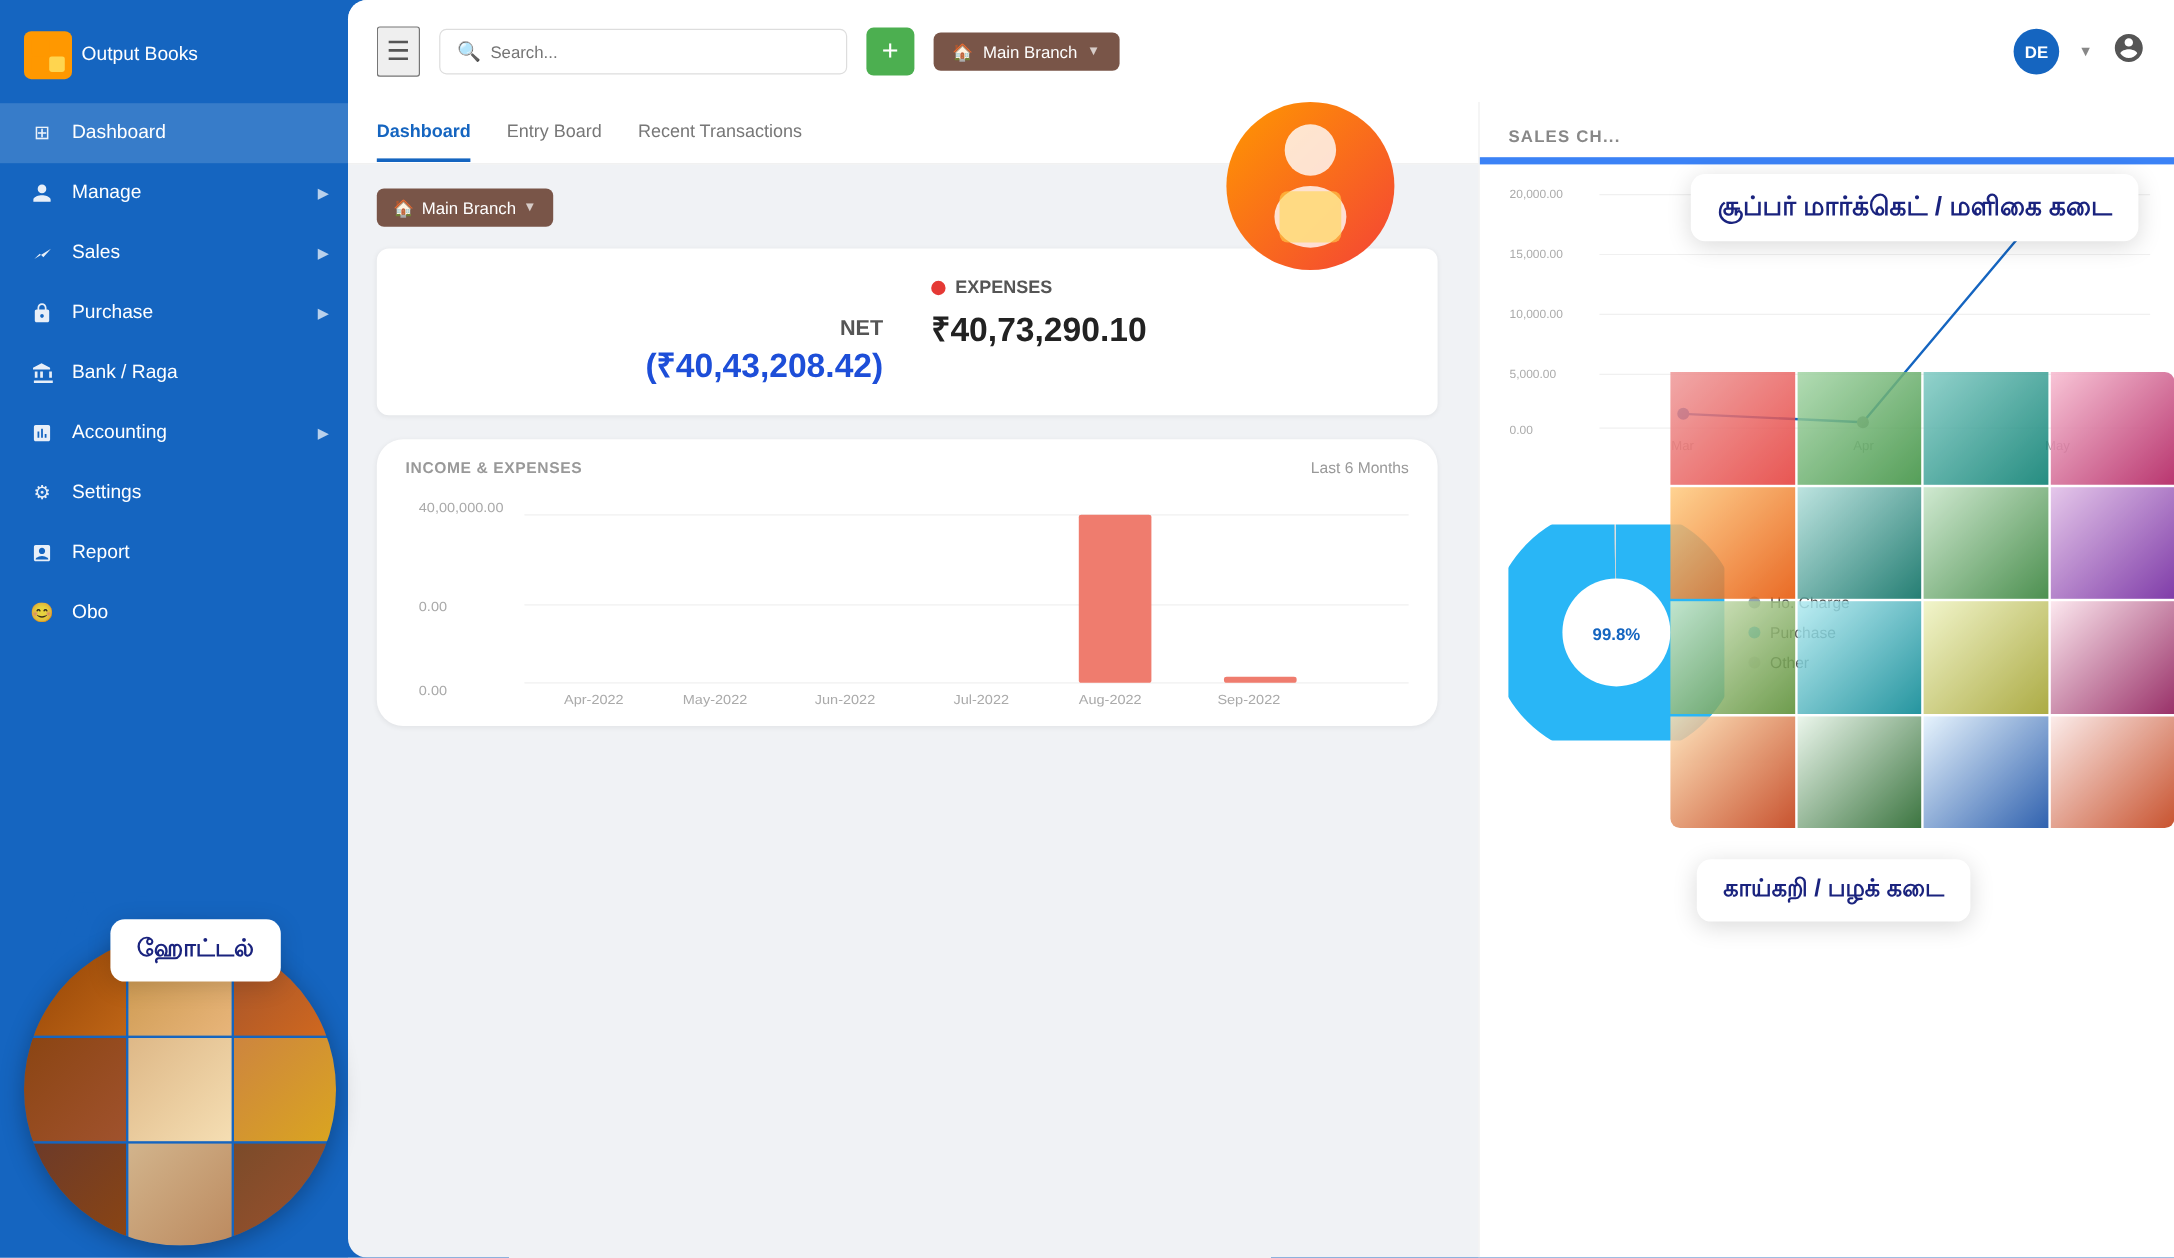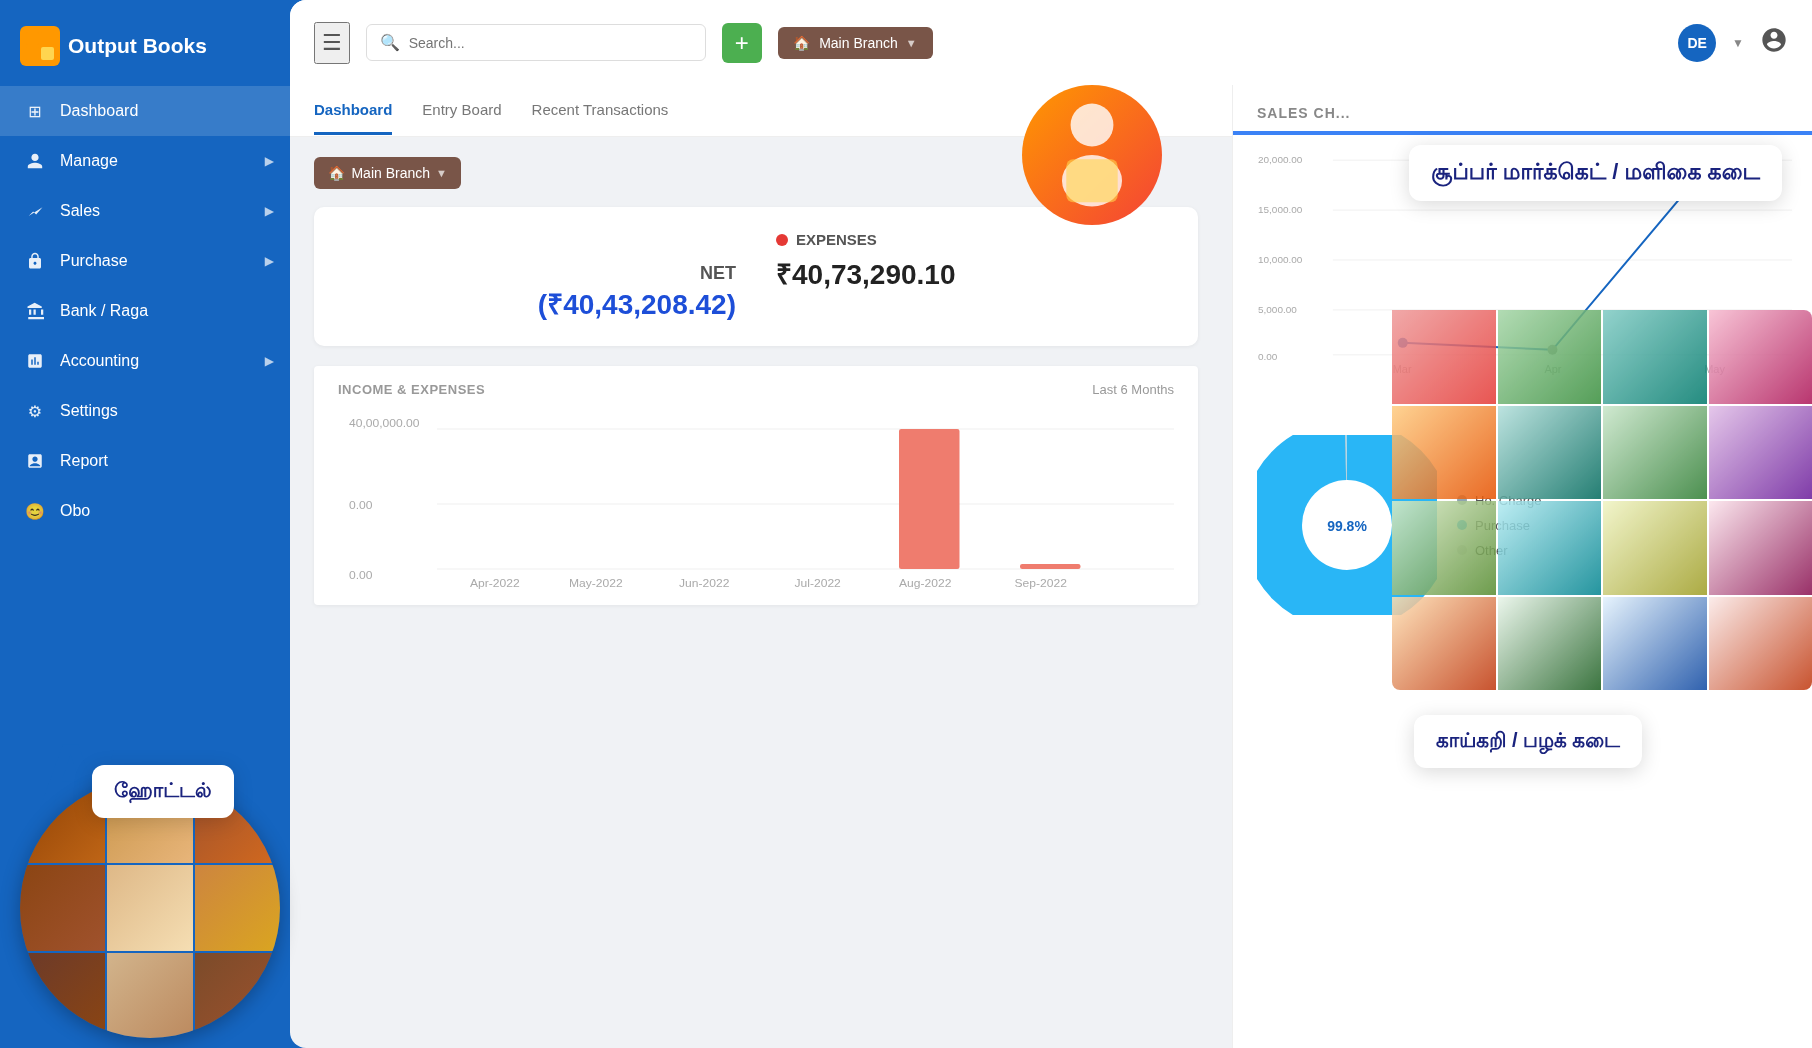--- a/index.html
+++ b/index.html
@@ -30,21 +30,21 @@
       gap: 8px;
     }
     .logo-icon {
       width: 40px; height: 40px;
       background: #ff9800;
       border-radius: 6px;
       display: flex; align-items: center; justify-content: center;
       font-size: 18px; font-weight: bold; color: white;
     }
     .logo-text {
-      font-size: 21px; font-weight: 700; color: white;
+      font-size: 16px; font-weight: 400; color: white;
     }
     .sidebar-nav { flex: 1; }
     .nav-item {
       display: flex; align-items: center;
       padding: 14px 24px;
       color: white;
       font-size: 16px;
       cursor: pointer;
       border-radius: 0;
       gap: 14px;
@@ -224,21 +224,21 @@
     }
     .stat-net-value {
       font-size: 28px; font-weight: 700;
       color: #1d4ed8;
       text-align: right;
     }
 
     
     .chart-section {
       background: white;
-      border-radius: 4px;
+      border-radius: 22px;
       padding: 16px 24px;
       box-shadow: 0 1px 4px rgba(0,0,0,0.06);
     }
     .chart-header {
       display: flex; align-items: center;
       justify-content: space-between;
       margin-bottom: 12px;
     }
     .chart-title {
       font-size: 13px; font-weight: 600;
@@ -264,21 +264,21 @@
       background: white;
       border-left: 1px solid #eee;
       overflow: hidden;
     }
 
     
     .sales-header {
       padding: 20px 24px 10px;
       font-size: 14px; font-weight: 600; color: #888;
       letter-spacing: 1px;
-      border-bottom: 4px solid #3b82f6;
+      border-bottom: 6px solid #3b82f6;
     }
 
     
     .line-chart-area {
       padding: 10px 20px;
       height: 280px;
       position: relative;
     }
 
     

